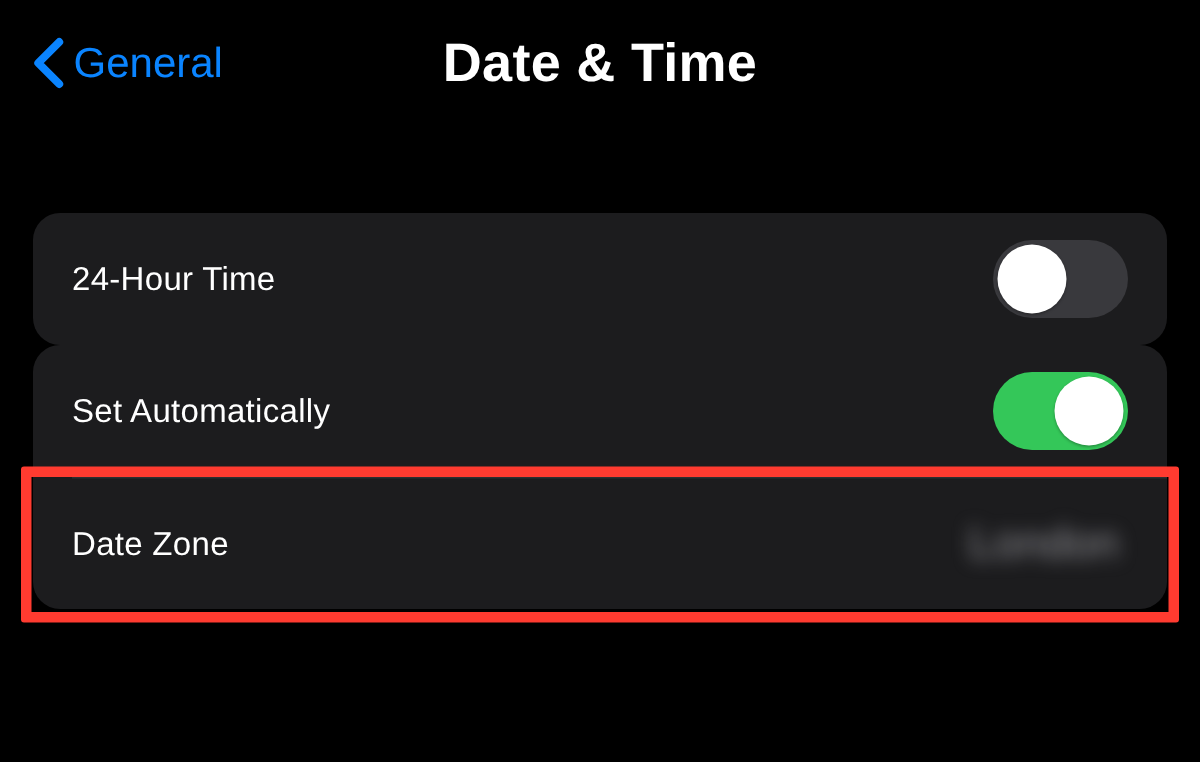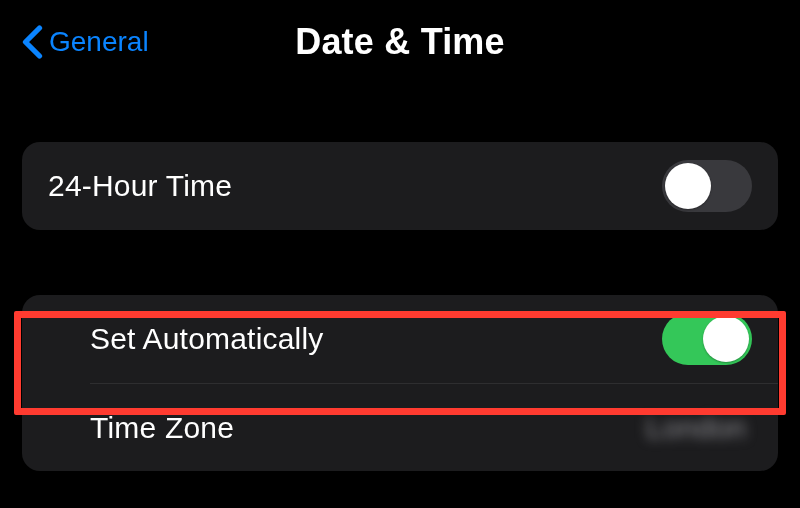--- a/index.html
+++ b/index.html
@@ -37,33 +37,33 @@
       font-weight: 600;
       letter-spacing: 0.2px;
     }
     .content { padding: 0 22px; }
     .group {
       background: #1c1c1e;
       border-radius: 18px;
       overflow: hidden;
     }
     .group.first { margin-top: 62px; }
-    .group.second { margin-top: 65px; position: relative; padding-left: 42px; }
+    .group.second { position: relative; }
     .row {
       display: flex;
       align-items: center;
       justify-content: space-between;
       padding: 0 26px;
       height: 88px;
     }
     .row + .row { border-top: 1px solid #2e2e30; margin-left: 26px; padding-left: 0; }
     .row + .row .label { margin-left: 0; }
     .label {
       color: #fff;
-      font-size: 30px;
+      font-size: 22px;
       font-weight: 400;
       letter-spacing: 0.2px;
     }
     .value {
       color: #8e8e93;
       font-size: 30px;
       filter: blur(6px);
       padding-right:6px;
     }
     .switch {
@@ -118,19 +118,19 @@
   </div>
 
   <div class="group second">
     <div class="row">
       <span class="label">Set Automatically</span>
       <div class="switch on">
         <div class="knob"></div>
       </div>
     </div>
     <div class="row">
-      <span class="label">Time Zone</span>
+      <span class="label">Date Zone</span>
       <span class="value">London</span>
     </div>
   </div>
 </div>
 
 <div class="highlight"></div>
 
 </body></html>

